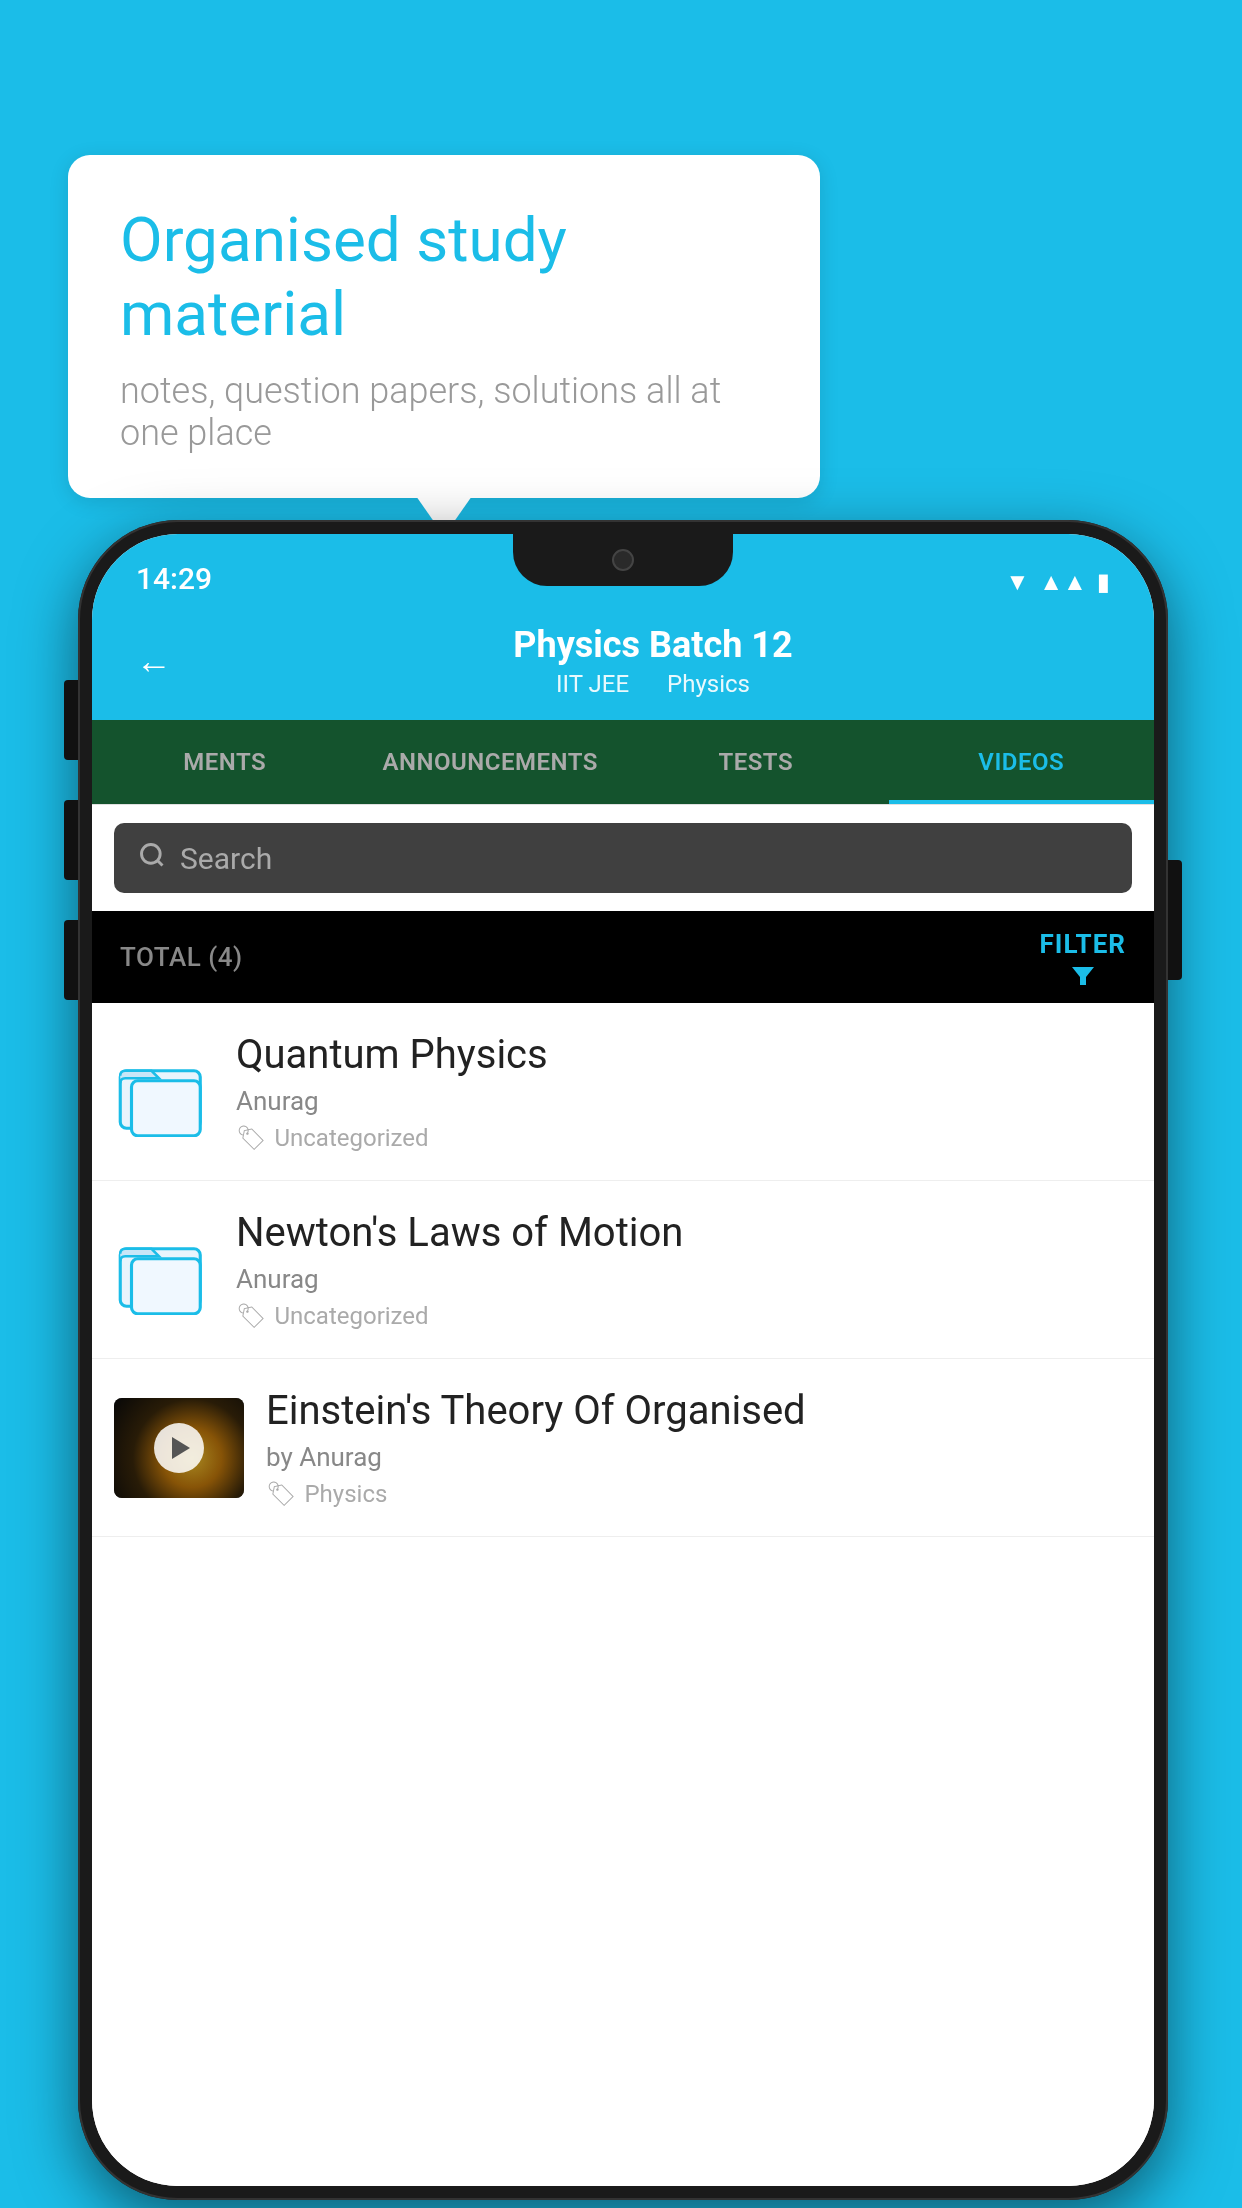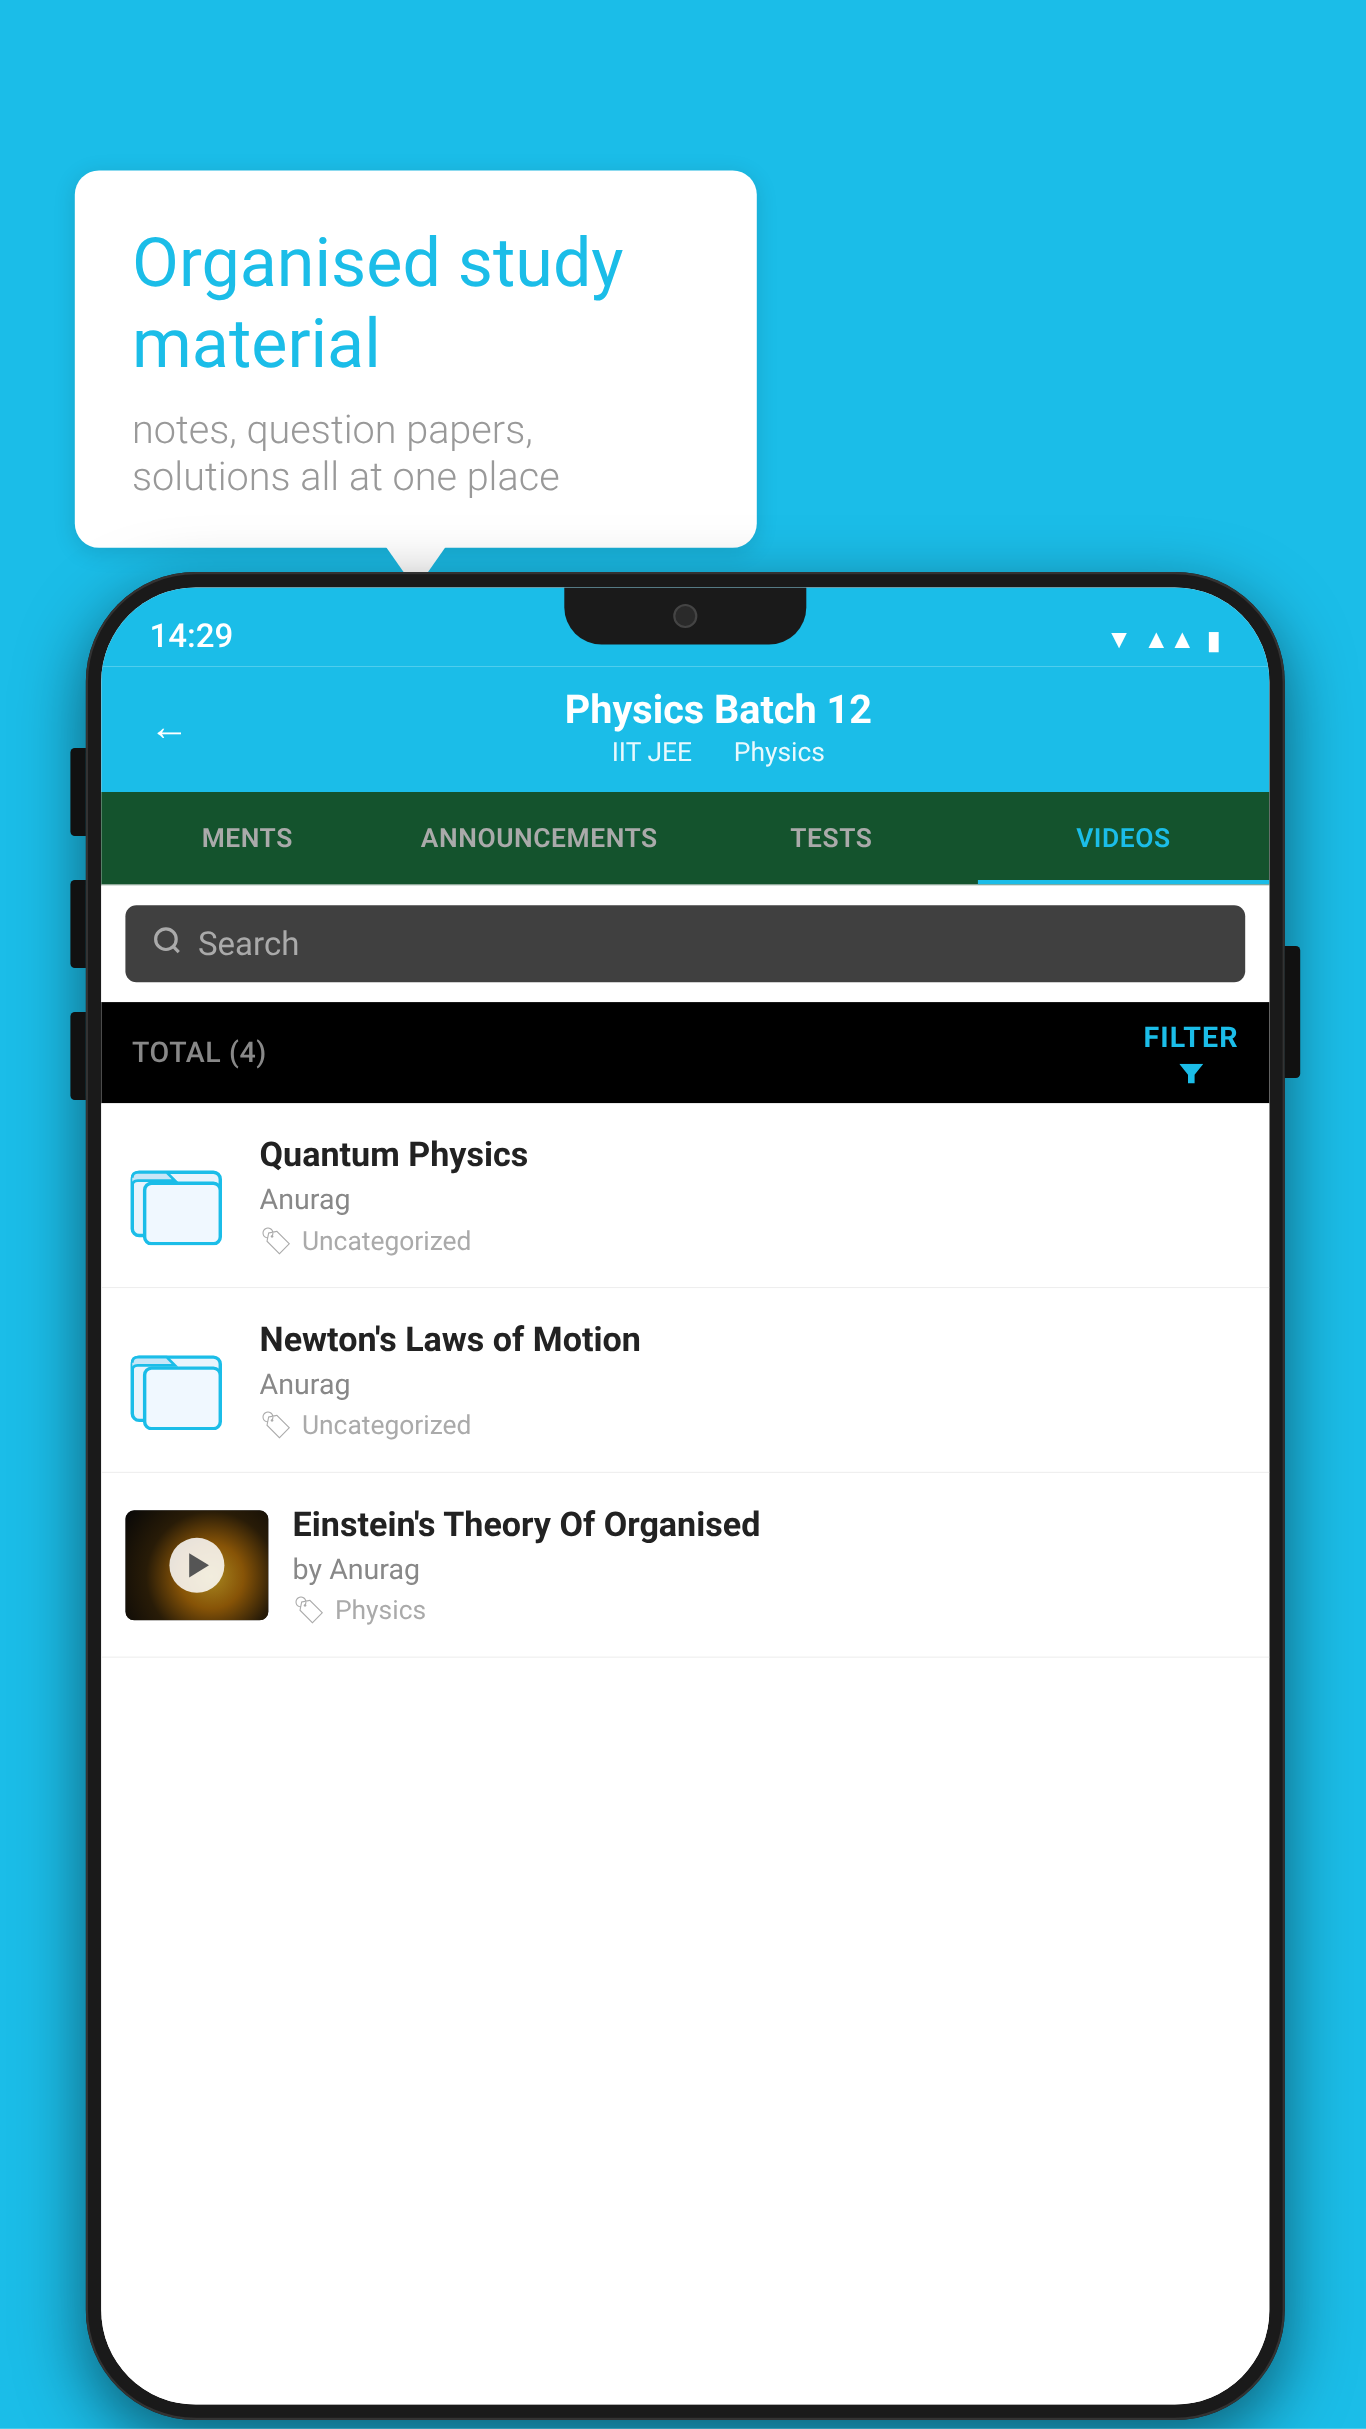--- a/index.html
+++ b/index.html
@@ -11,21 +11,21 @@
       font-family: 'Roboto', Arial, sans-serif;
       overflow: hidden;
       position: relative;
     }
 
     
     .speech-bubble-container {
       position: absolute;
       top: 155px;
       left: 68px;
-      width: 620px;
+      width: 752px;
     }
 
     .speech-bubble {
       background: white;
       border-radius: 22px;
       padding: 48px 52px 44px 52px;
       box-shadow: 0 4px 20px rgba(0,0,0,0.12);
       position: relative;
     }
 
@@ -345,22 +345,22 @@
     .folder-icon svg {
       width: 100%;
       height: 100%;
     }
 
     .video-info {
       flex: 1;
     }
 
     .video-title {
-      font-size: 31px;
-      font-weight: 700;
+      font-size: 40px;
+      font-weight: 400;
       color: #222;
       margin-bottom: 8px;
     }
 
     .video-author {
       font-size: 26px;
       color: #888;
       margin-bottom: 8px;
     }
 

